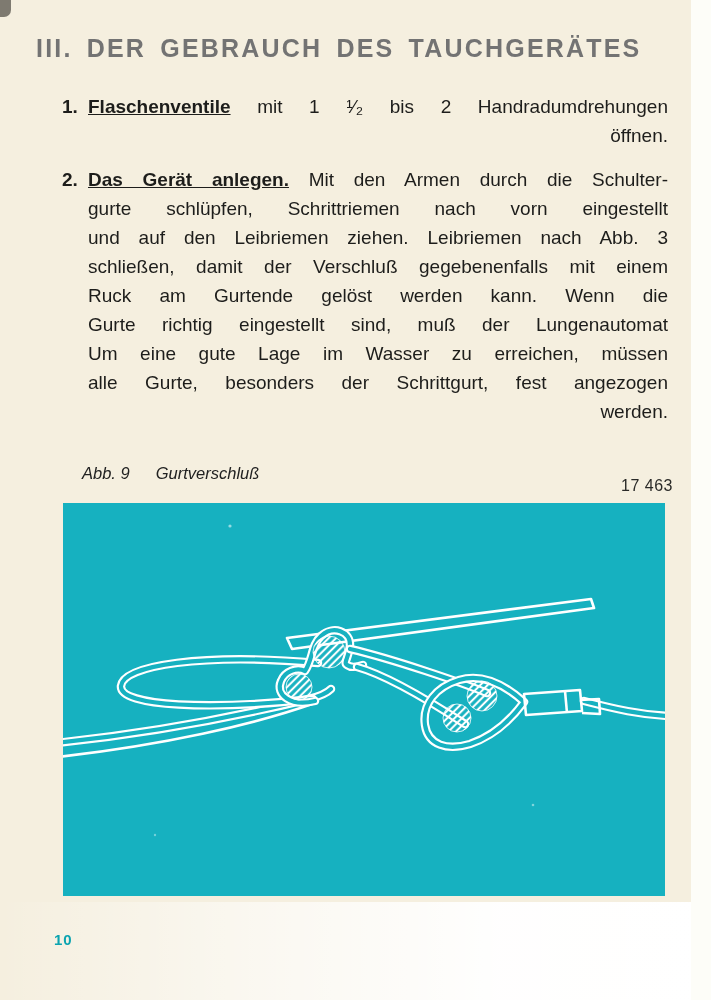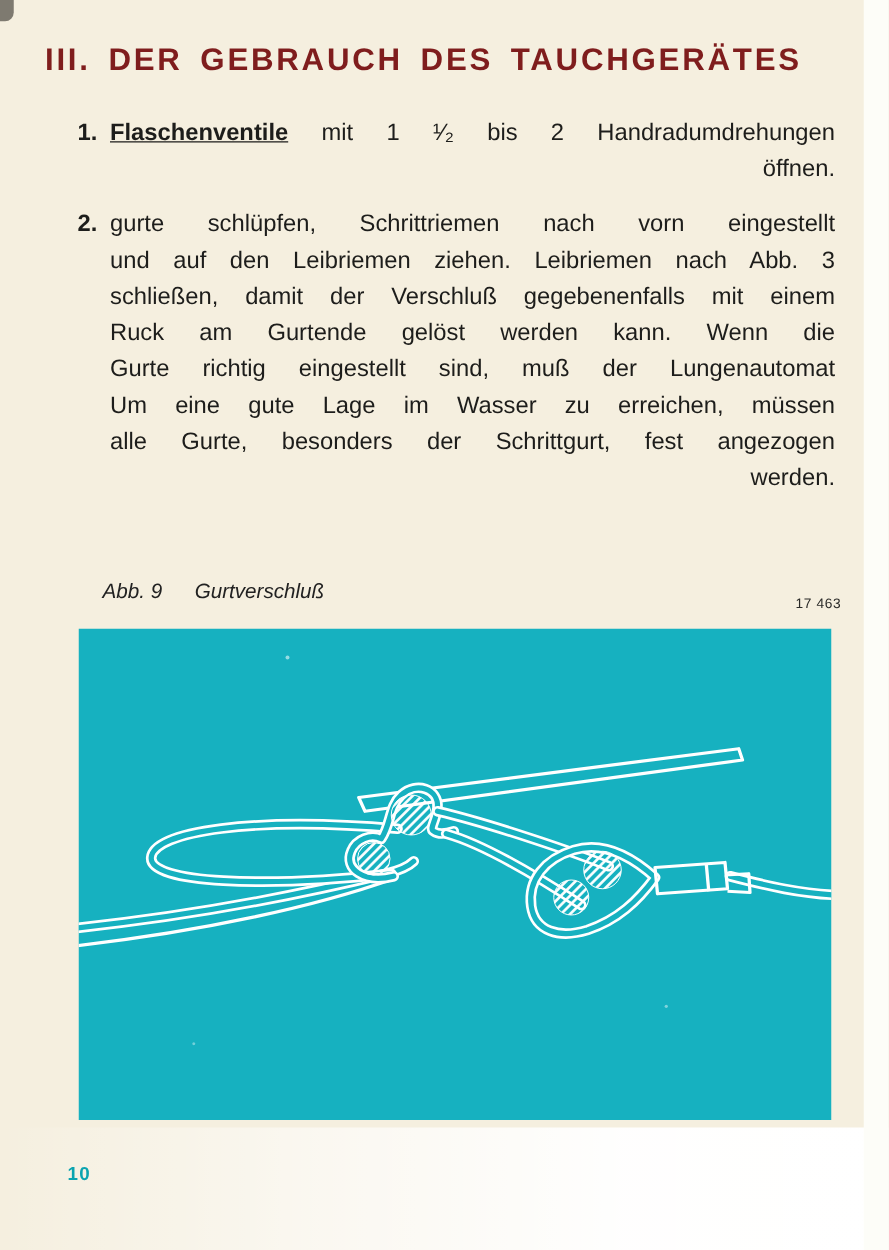--- a/index.html
+++ b/index.html
@@ -21,21 +21,21 @@
     background:#fdfdf8;
   }
   .bottom-wash{
     position:absolute;left:0;top:902px;width:711px;height:98px;
     background:linear-gradient(to right, rgba(255,255,255,0) 0%, rgba(255,255,255,.55) 35%, rgba(255,255,255,.96) 70%, #ffffff 100%);
   }
   
   .heading{
     position:absolute;left:36px;top:34px;width:650px;
     font-size:25px;font-weight:bold;letter-spacing:2.2px;word-spacing:5px;
-    white-space:nowrap;color:#7f1d1d;
+    white-space:nowrap;color:#737373;
   }
   
   .item{position:absolute;left:88px;width:580px;font-size:19px;line-height:29px;}
   .item-number{
     position:absolute;left:-26px;top:0;font-weight:bold;
   }
   .jline{text-align:justify;text-align-last:justify;}
   .lline{text-align:right;}
   .bold{font-weight:bold;text-decoration:underline;}
   #item-1{top:92px;}
@@ -43,21 +43,21 @@
   
   .caption-row{
     position:absolute;left:64px;top:464px;width:609px;
     display:flex;justify-content:space-between;align-items:flex-start;
   }
   .caption{
     font-style:italic;font-size:16.5px;color:#222;margin-left:18px;
   }
   .caption .cap-title{margin-left:26px;}
   .plate-number{
-    font-size:11px;margin-top:13px;letter-spacing:.5px;color:#2a2a28;
+    font-size:16px;margin-top:13px;letter-spacing:.5px;color:#2a2a28;
   }
   
   .figure{
     position:absolute;left:63px;top:503px;width:602px;height:393px;
     background:#16b1c0;
   }
   .figure svg{display:block;}
   
   .page-number{
     position:absolute;left:54px;top:931px;
@@ -76,20 +76,21 @@
   <div class="heading">III. DER GEBRAUCH DES TAUCHGERÄTES</div>
 
   <div class="item" id="item-1">
     <span class="item-number">1.</span>
     <div class="jline"><span class="bold">Flaschenventile</span><span> mit 1 ¹⁄₂ bis 2 Handradumdrehungen</span></div>
     <div class="lline">öffnen.</div>
   </div>
 
   <div class="item" id="item-2">
     <span class="item-number">2.</span>
+    <div class="jline"><span class="bold">Das Gerät anlegen.</span><span> Mit den Armen durch die Schulter-</span></div>
     <div class="jline">gurte schlüpfen, Schrittriemen nach vorn eingestellt</div>
     <div class="jline">und auf den Leibriemen ziehen. Leibriemen nach Abb. 3</div>
     <div class="jline">schließen, damit der Verschluß gegebenenfalls mit einem</div>
     <div class="jline">Ruck am Gurtende gelöst werden kann. Wenn die</div>
     <div class="jline">Gurte richtig eingestellt sind, muß der Lungenautomat</div>
     <div class="jline">Um eine gute Lage im Wasser zu erreichen, müssen</div>
     <div class="jline">alle Gurte, besonders der Schrittgurt, fest angezogen</div>
     <div class="lline">werden.</div>
   </div>
 

